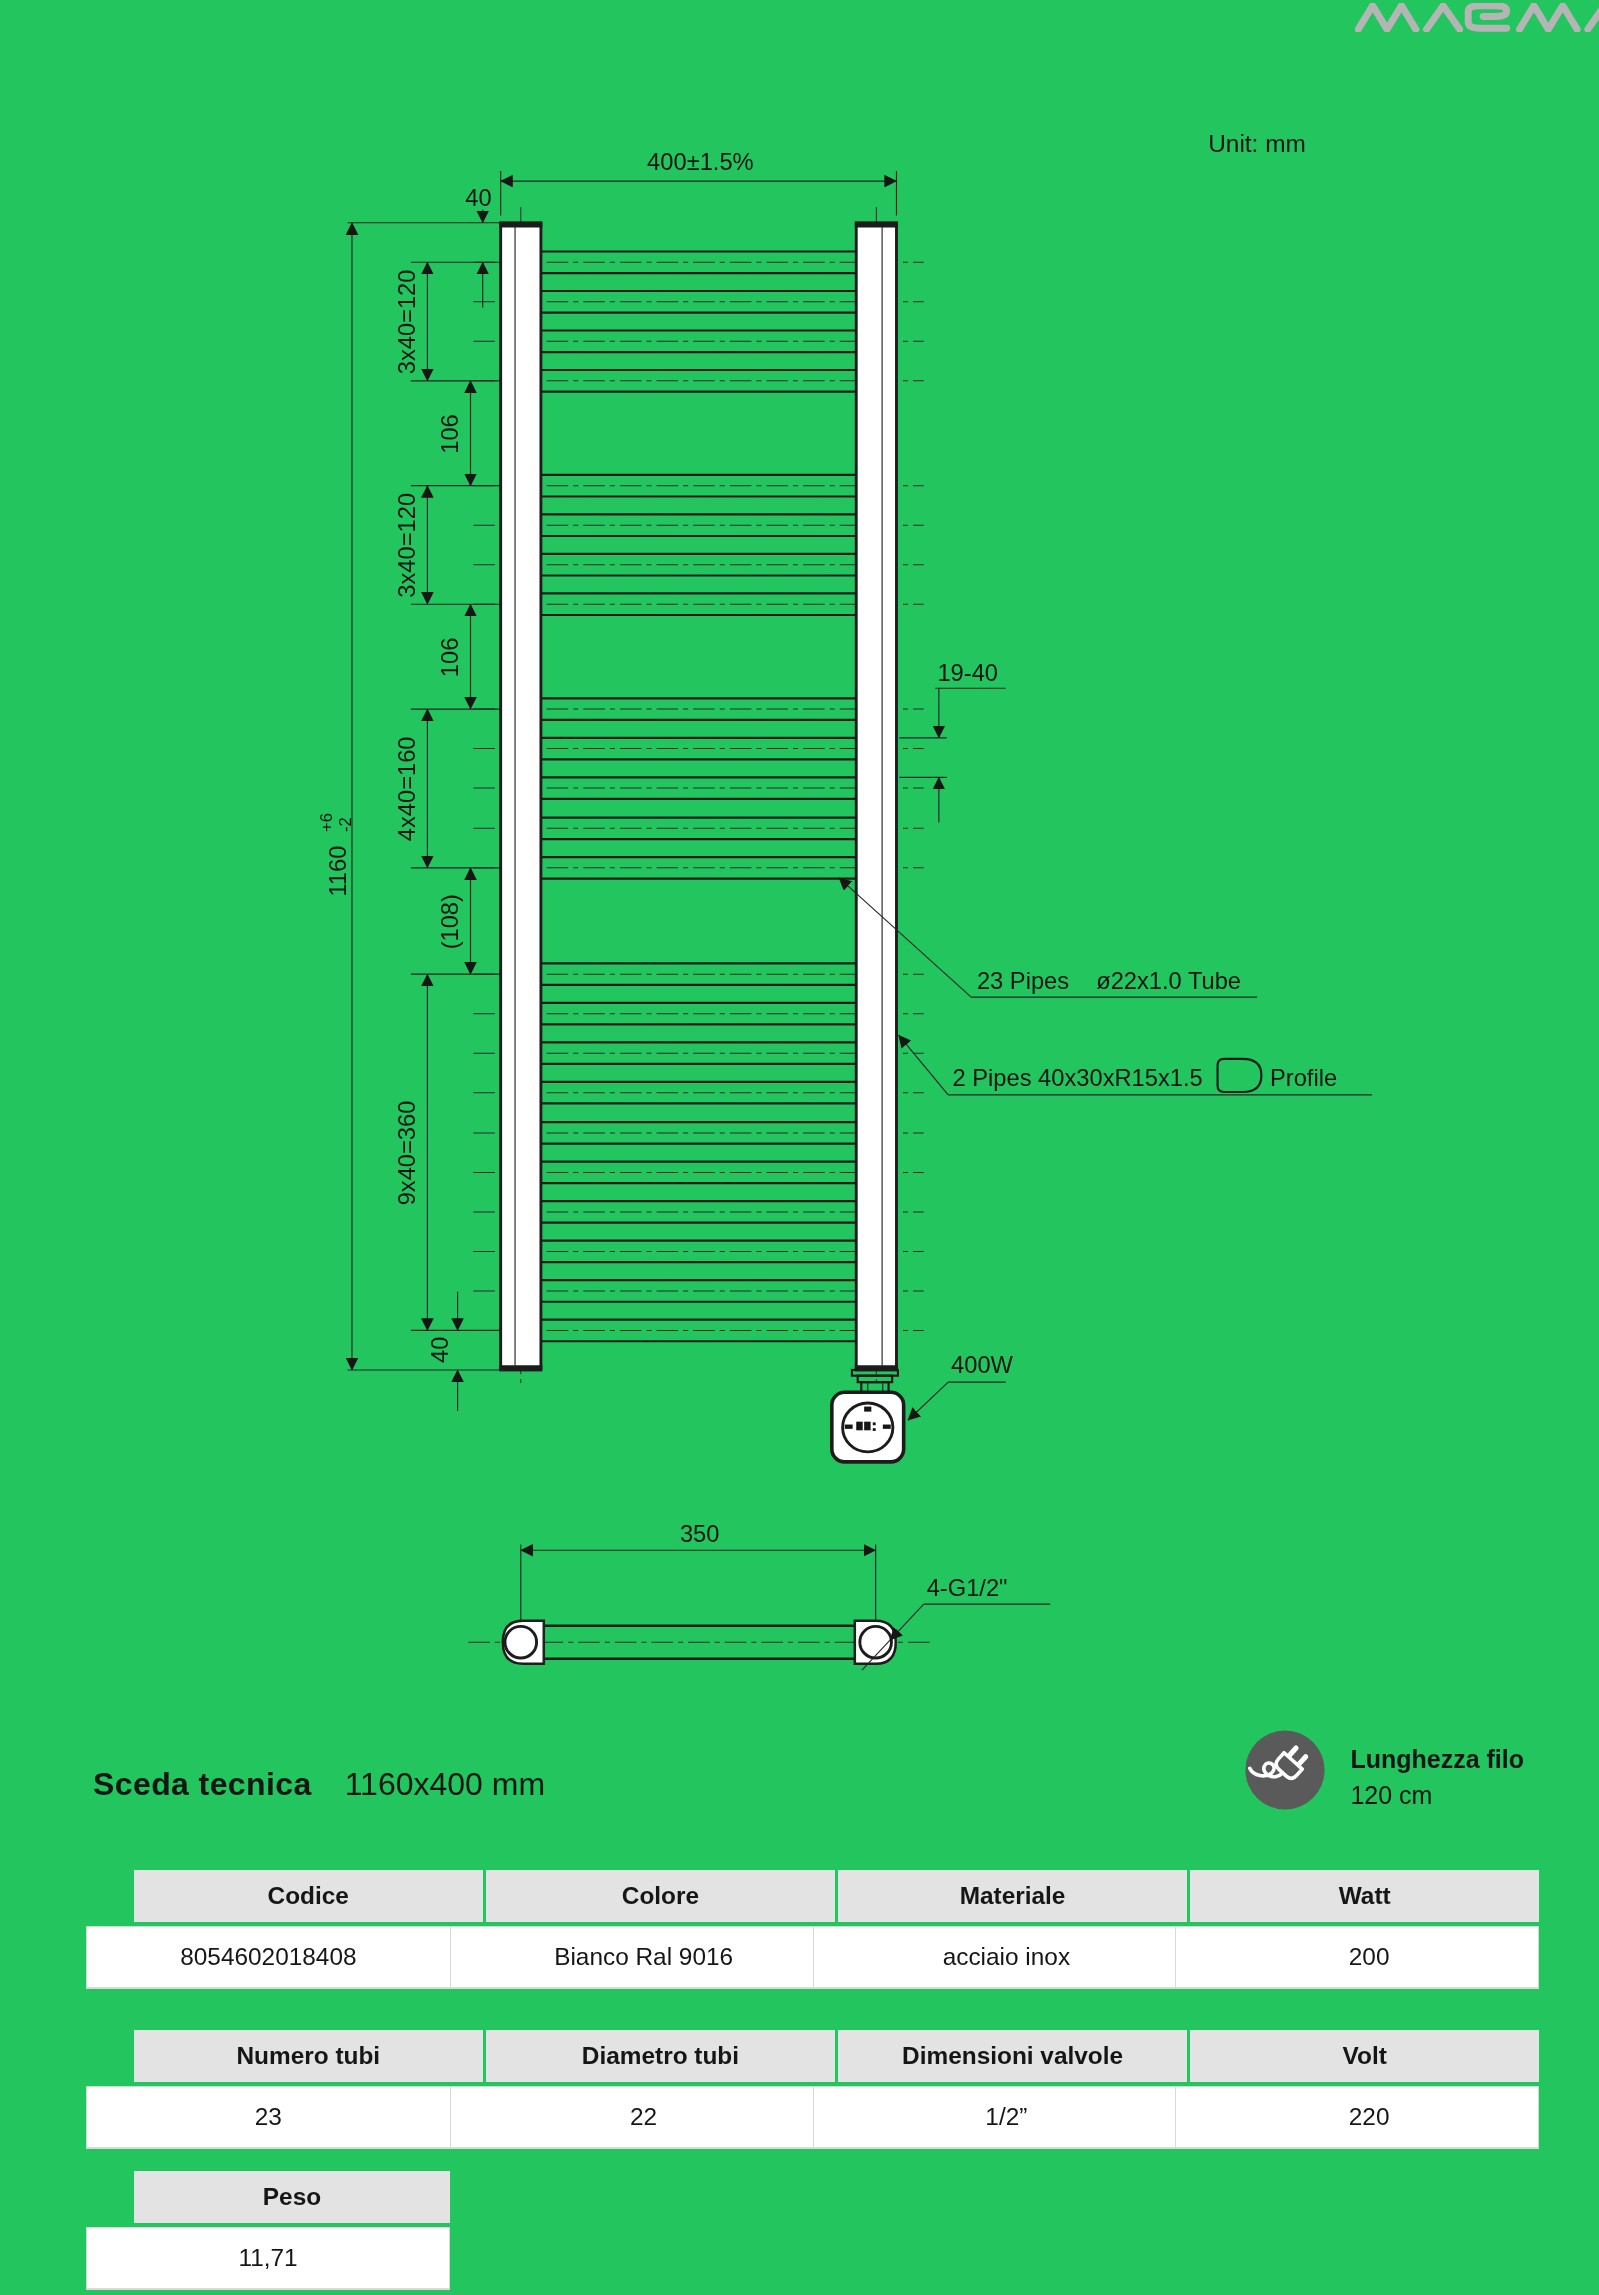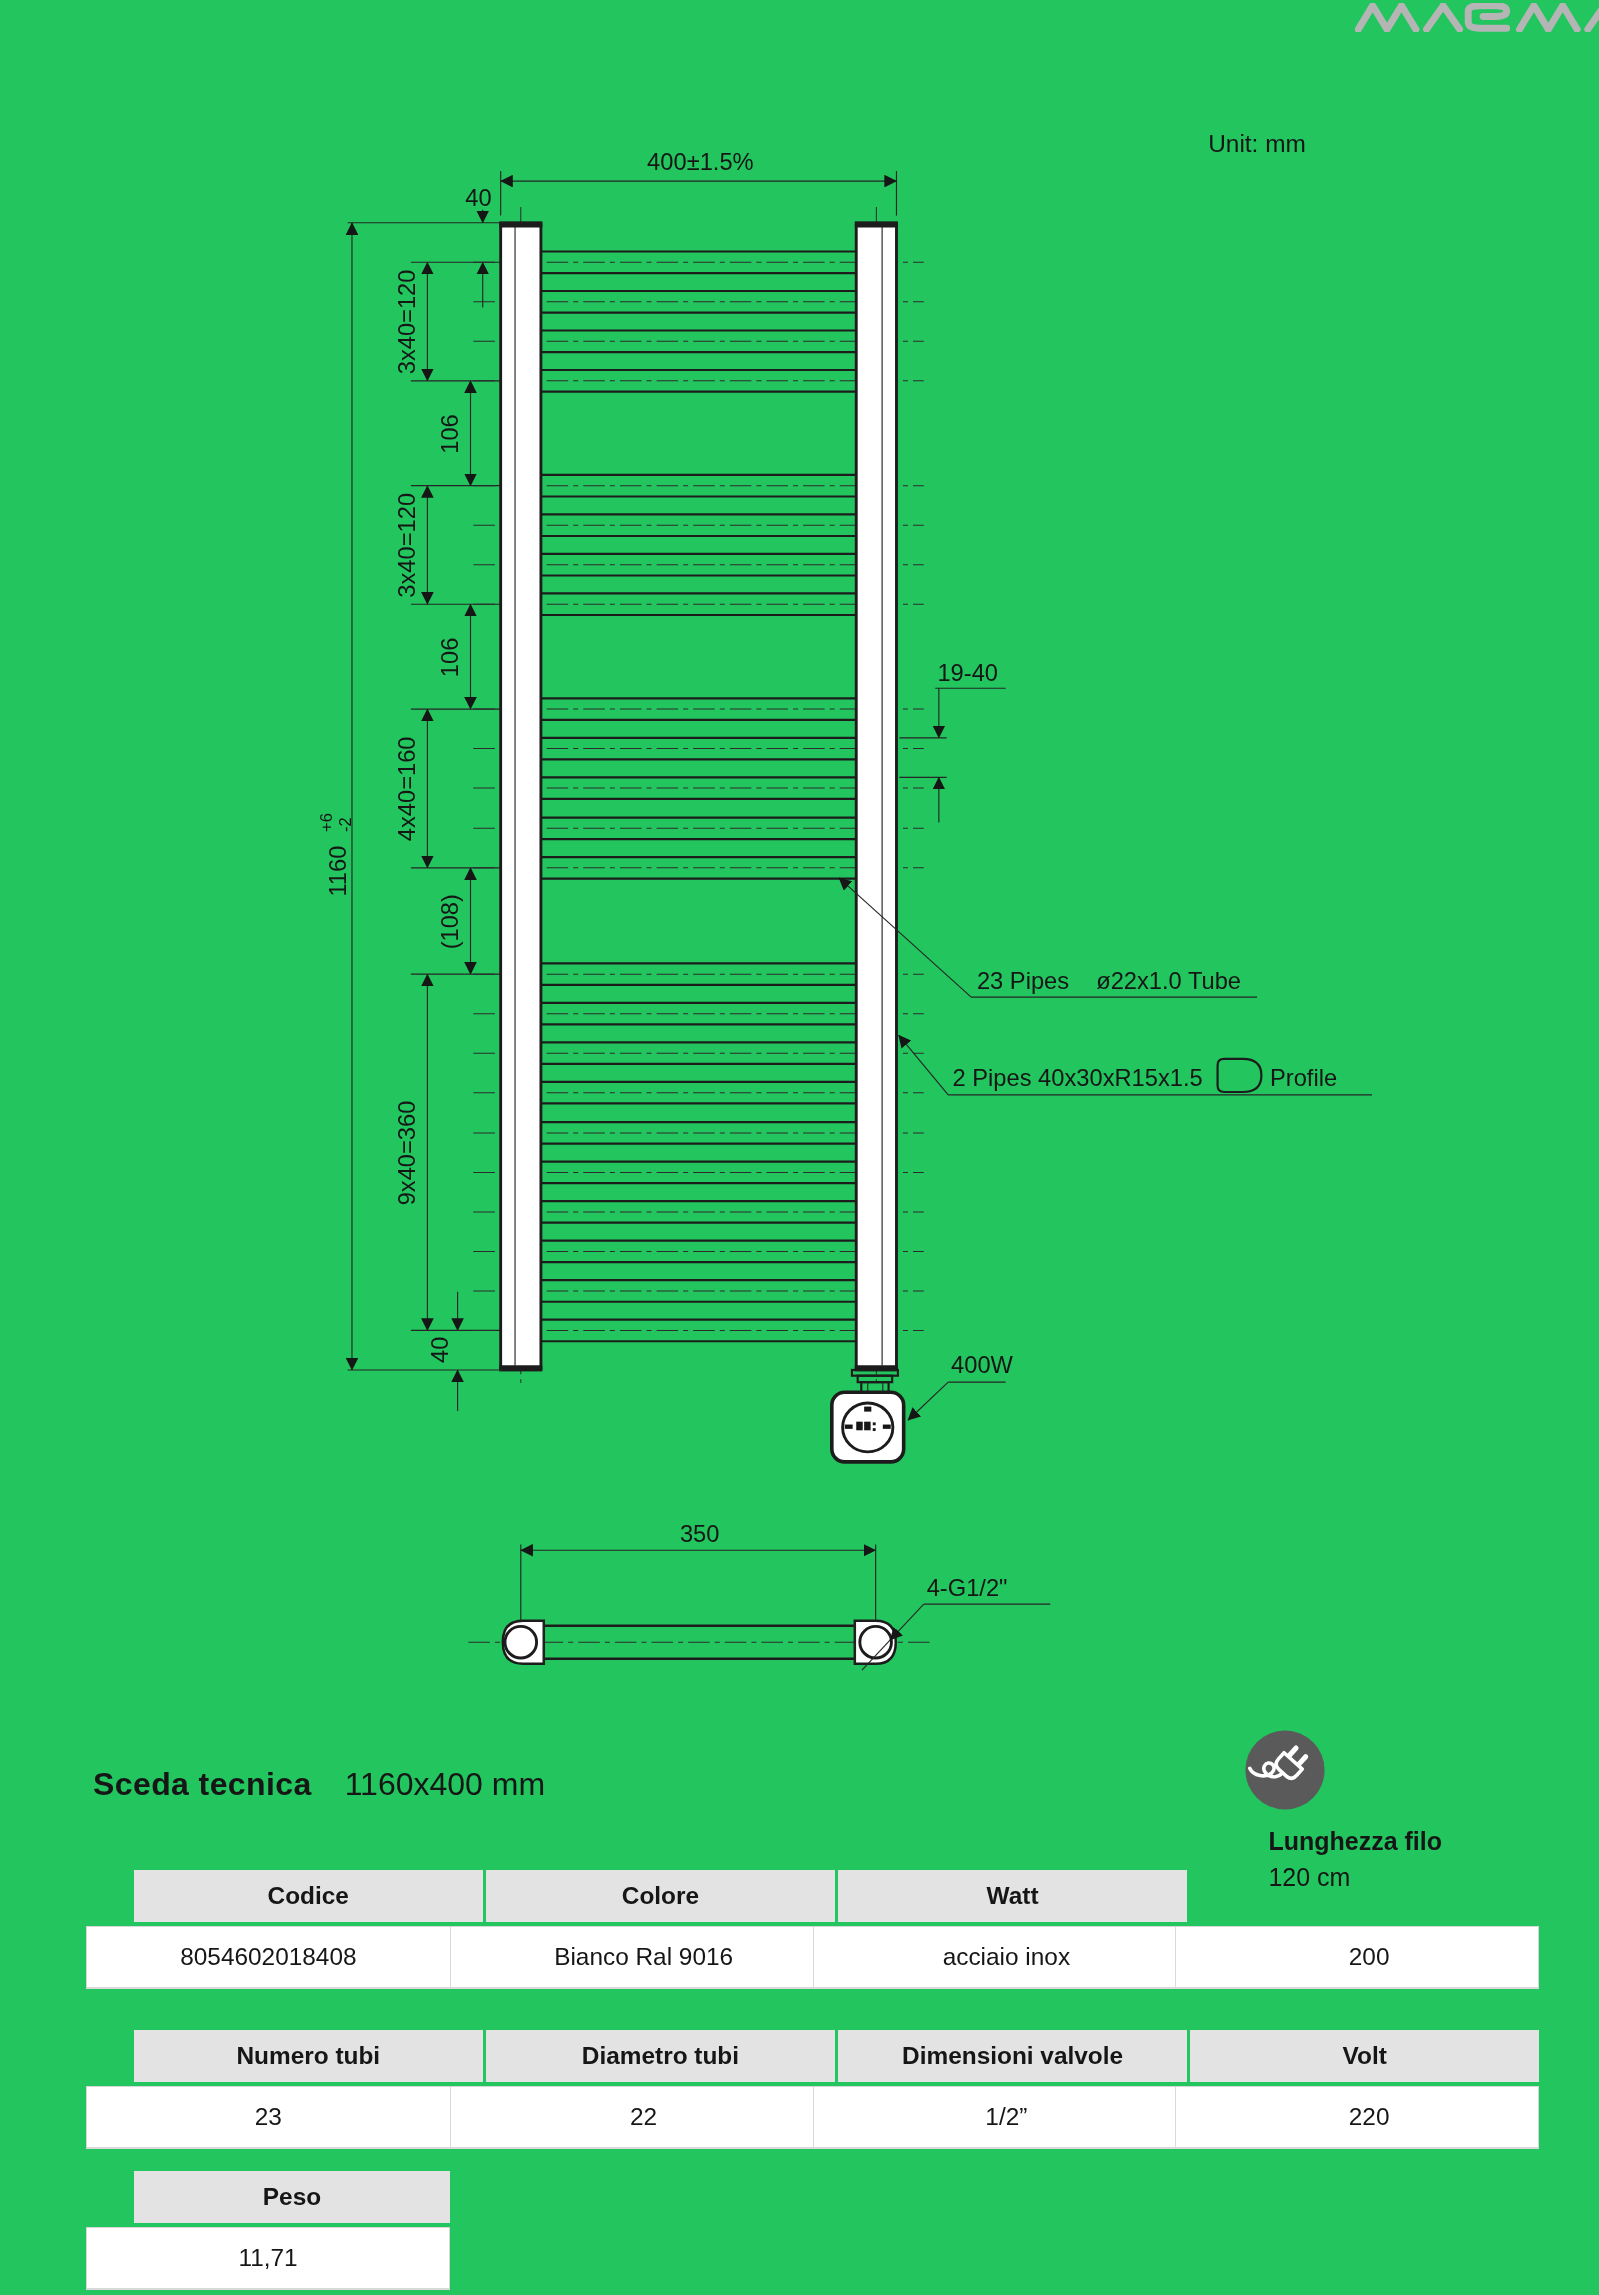--- a/index.html
+++ b/index.html
@@ -15,21 +15,21 @@
   .med2{stroke:#1c1c1c;stroke-width:3.5;fill:none;}
   .thin{stroke:#262626;stroke-width:1.6;fill:none;}
   .cl{stroke:#2c2c2c;stroke-width:1.4;fill:none;stroke-dasharray:30 7 7 7;}
   .whitefill{fill:#fff;}
   .logo{stroke:#b5b5b5;stroke-width:13;fill:none;stroke-linecap:round;stroke-linejoin:round;}
 
   .title-row{position:absolute;left:93px;top:1766px;display:flex;align-items:baseline;}
   .title-main{font-size:32px;font-weight:bold;letter-spacing:0.4px;}
   .title-size{font-size:32px;margin-left:33px;}
 
-  .cable{position:absolute;left:1244px;top:1729px;display:flex;flex-direction:column;}
+  .cable{position:absolute;left:1244px;top:1729px;display:flex;}
   .cable-texts{margin-left:24.4px;padding-top:16px;}
   .cable-label{font-size:25px;font-weight:bold;}
   .cable-value{font-size:25px;margin-top:6.5px;}
 
   .tbl{position:absolute;left:86px;width:1453px;}
   .tbl.w1{width:364px;}
   .hdr{display:grid;grid-template-columns:repeat(4,1fr);gap:3.6px;padding-left:48px;}
   .tbl.w1 .hdr, .tbl.w1 .bdy{grid-template-columns:1fr;}
   .th{background:#e3e3e3;height:52px;display:flex;align-items:center;justify-content:center;
       font-weight:bold;font-size:24.4px;}
@@ -288,20 +288,21 @@
     <div class="cable-texts">
       <div class="cable-label">Lunghezza filo</div>
       <div class="cable-value">120 cm</div>
     </div>
   </div>
 
   <div class="tbl" style="top:1870px;">
     <div class="hdr">
       <div class="th">Codice</div>
       <div class="th">Colore</div>
+      <div class="th">Materiale</div>
       <div class="th">Watt</div>
     </div>
     <div class="bdy">
       <div class="td">8054602018408</div>
       <div class="td">Bianco Ral 9016</div>
       <div class="td">acciaio inox</div>
       <div class="td">200</div>
     </div>
   </div>
 

